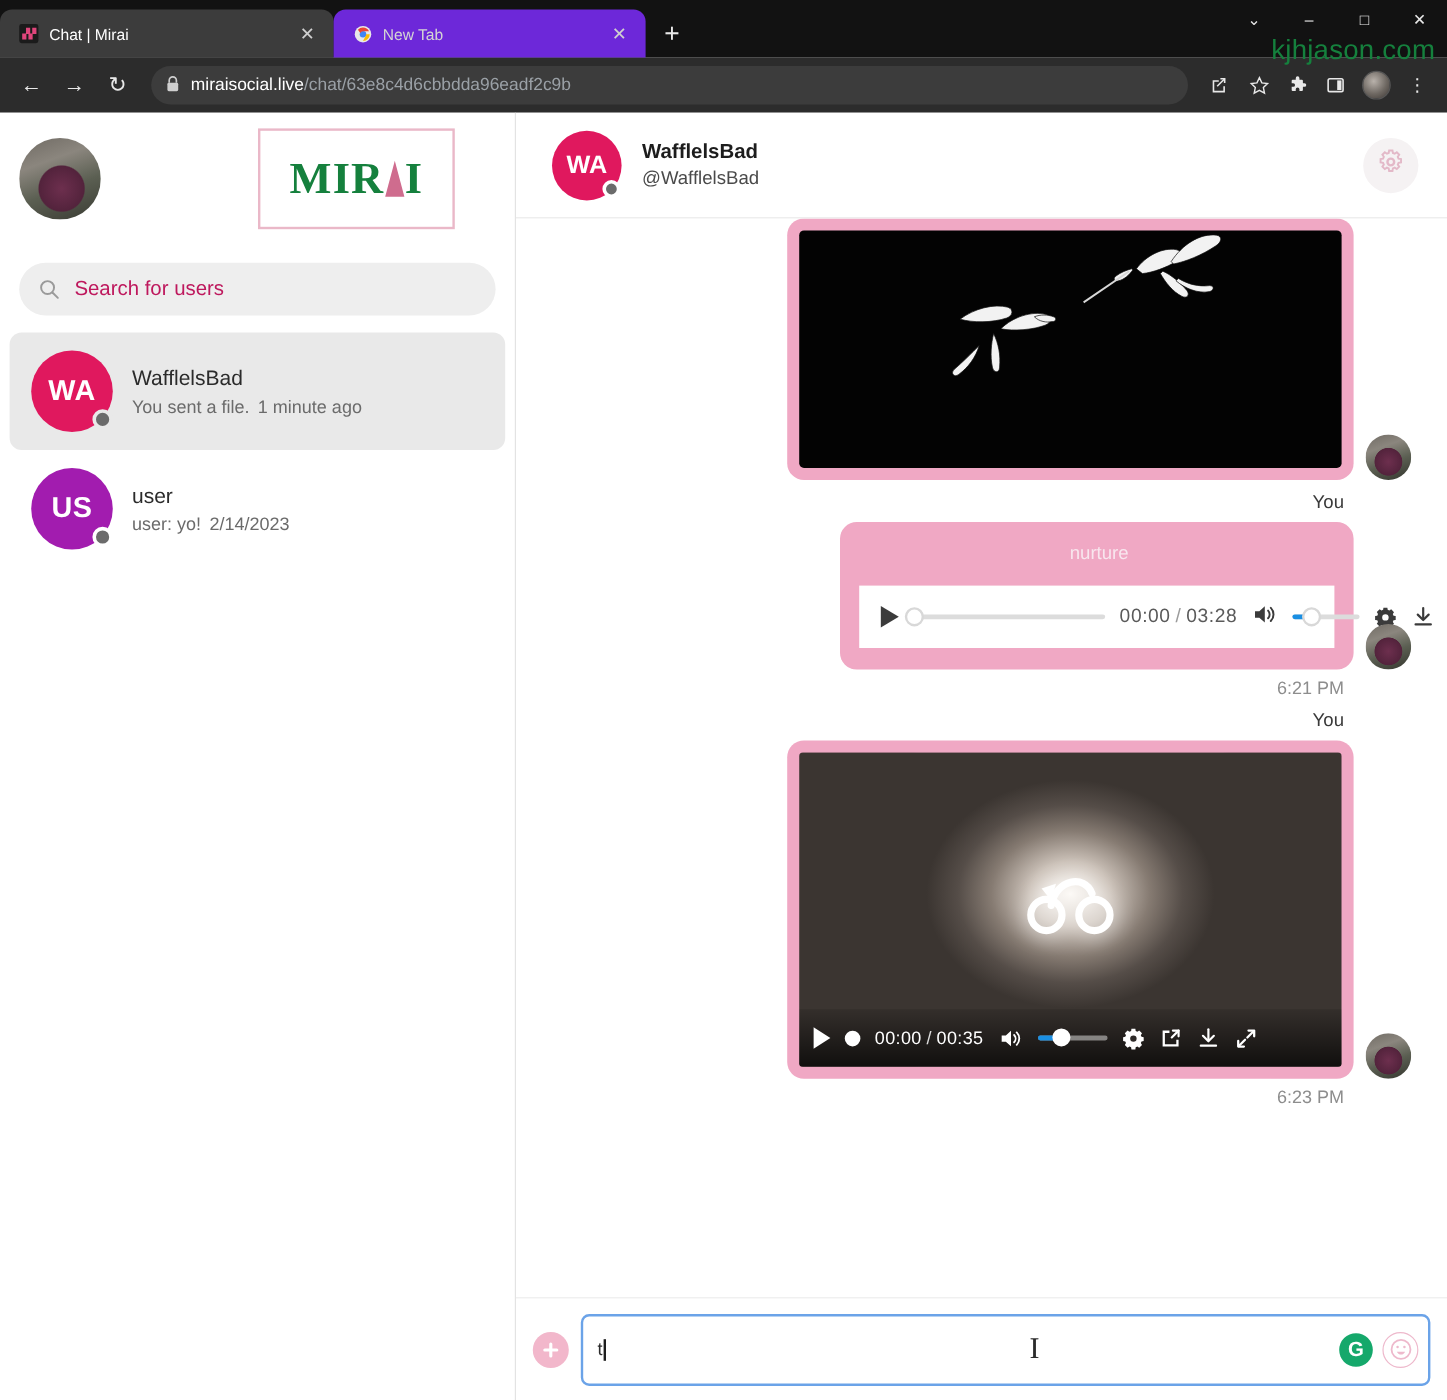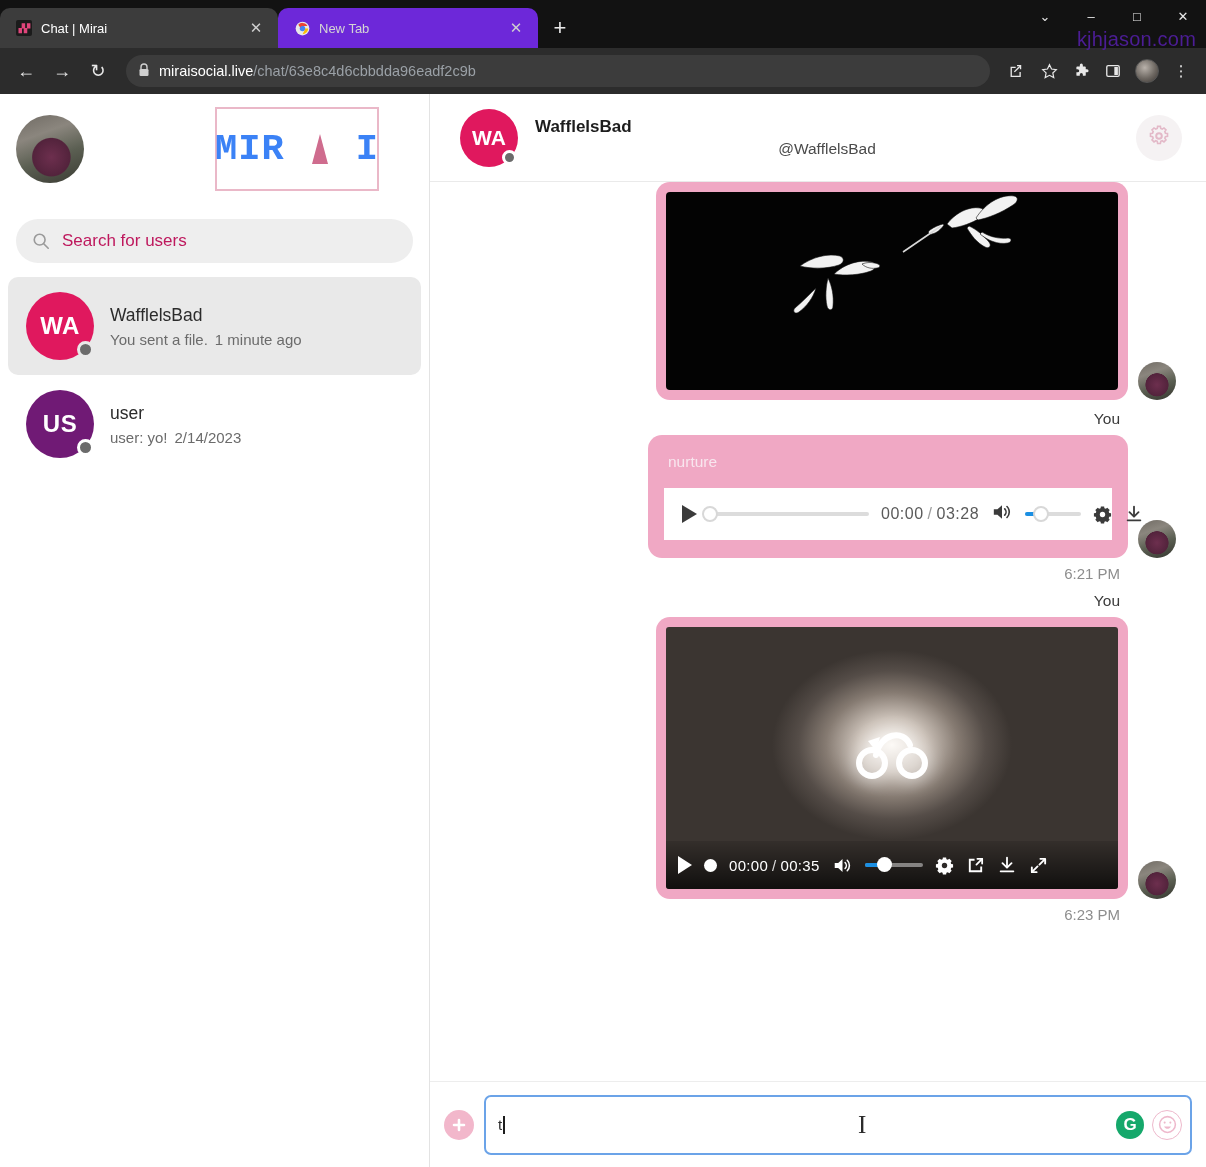--- a/index.html
+++ b/index.html
@@ -42,22 +42,22 @@
   }
   .winctl {
     position: absolute; right: 0; top: 0; height: 32px;
     display: flex; align-items: center;
   }
   .winctl div {
     width: 46px; height: 32px; display: flex; align-items: center;
     justify-content: center; color: #e8e8e8; font-size: 13px;
   }
   .watermark {
-    position: absolute; right: 10px; top: 28px; color: #4c1d95;
-    font-size: 20px; letter-spacing: 0.2px; z-index: 6;
+    position: absolute; right: 10px; top: 28px; color: #15803d;
+    font-size: 23px; letter-spacing: 0.2px; z-index: 6;
   }
 
   .toolbar {
     height: 46px; background: #2c2c2c; display: flex; align-items: center;
     padding: 0 10px; gap: 4px;
   }
   .navbtn {
     width: 32px; height: 32px; display: flex; align-items: center;
     justify-content: center; color: #e8e8e8; font-size: 18px; border-radius: 50%;
   }
@@ -96,23 +96,23 @@
       radial-gradient(circle at 52% 62%, #6d2f4e 0%, #53233c 34%, transparent 36%),
       linear-gradient(160deg, #6f6a63 0%, #8b867e 30%, #5b5f52 60%, #3a3b33 100%);
     flex: 0 0 68px;
   }
   .logo-box {
     margin-left: 131px; width: 164px; height: 84px;
     border: 2px solid #eab8c8; display: flex; align-items: center;
     justify-content: center; background: #fff;
   }
   .logo-text {
-    font-family: Liberation Mono, monospace; font-weight: 700;
-    font-size: 37px; color: #3b82f6; letter-spacing: 1px;
-    display: flex; align-items: center; gap: 27px;
+    font-family: Liberation Serif, serif; font-weight: 700;
+    font-size: 37px; color: #15803d; letter-spacing: 1px;
+    display: flex; align-items: center;
   }
   .logo-a {
     display: inline-block; width: 17px; height: 30px; position: relative;
   }
   .logo-a::before {
     content: ""; position: absolute; left: 50%; bottom: 0;
     transform: translateX(-50%);
     border-left: 8px solid transparent; border-right: 8px solid transparent;
     border-bottom: 30px solid #cf6c8e;
   }
@@ -160,35 +160,35 @@
     width: 58px; height: 58px; border-radius: 50%; background: #e0185e;
     color: #fff; font-size: 21px; font-weight: 600;
     display: flex; align-items: center; justify-content: center;
   }
   .ch-dot {
     position: absolute; right: 1px; bottom: 2px; width: 15px; height: 15px;
     border-radius: 50%; background: #6b6b6b; border: 3px solid #fff;
   }
   .ch-names { flex: 1; min-width: 0; }
   .ch-name { font-size: 17px; font-weight: 700; color: #1d1d1d; margin-bottom: 3px; }
-  .ch-handle { font-size: 15.5px; color: #4a4a4a; text-align: center; }
+  .ch-handle { font-size: 15.5px; color: #4a4a4a; }
   .ch-gear {
     width: 46px; height: 46px; border-radius: 50%; background: #f5f2f3;
     display: flex; align-items: center; justify-content: center;
   }
 
   .thread {
     flex: 1; overflow: hidden; padding: 0 30px 0 30px; position: relative;
   }
   .msgrow { display: flex; justify-content: flex-end; align-items: flex-end; gap: 10px; }
   .bubble {
     background: #f0a8c4; border-radius: 14px; padding: 10px;
     max-width: 490px;
   }
-  .bubble.audio { padding: 16px 16px 18px 16px; width: 480px; }
+  .bubble.audio { padding: 16px 16px 18px 16px; width: 428px; text-align: center; }
   .msg-av {
     width: 38px; height: 38px; border-radius: 50%; flex: 0 0 38px;
     background:
       radial-gradient(circle at 50% 60%, #6d2f4e 0%, #53233c 38%, transparent 40%),
       linear-gradient(160deg, #6f6a63 0%, #8b867e 30%, #5b5f52 60%, #34352e 100%);
   }
   .meta-time { text-align: right; color: #8d8d8d; font-size: 15px;
                padding-right: 56px; margin-top: 7px; }
   .meta-you { text-align: right; color: #3a3a3a; font-size: 15.5px;
               padding-right: 56px; margin-top: 10px; margin-bottom: 7px; }
@@ -404,21 +404,21 @@
           </div>
           <div class="conv-text">
             <div class="conv-name">WafflelsBad</div>
             <div class="conv-sub"><span>You sent a file.</span><span class="gap"></span><span>1 minute ago</span></div>
           </div>
         </div>
 
 
         <div class="conv">
           <div class="conv-av-wrap">
-            <div class="conv-av" style="background:#701a75">US</div>
+            <div class="conv-av" style="background:#a21caf">US</div>
             <div class="conv-dot"></div>
           </div>
           <div class="conv-text">
             <div class="conv-name">user</div>
             <div class="conv-sub"><span>user: yo!</span><span class="gap"></span><span>2/14/2023</span></div>
           </div>
         </div>
 
       </div>
     </div>

